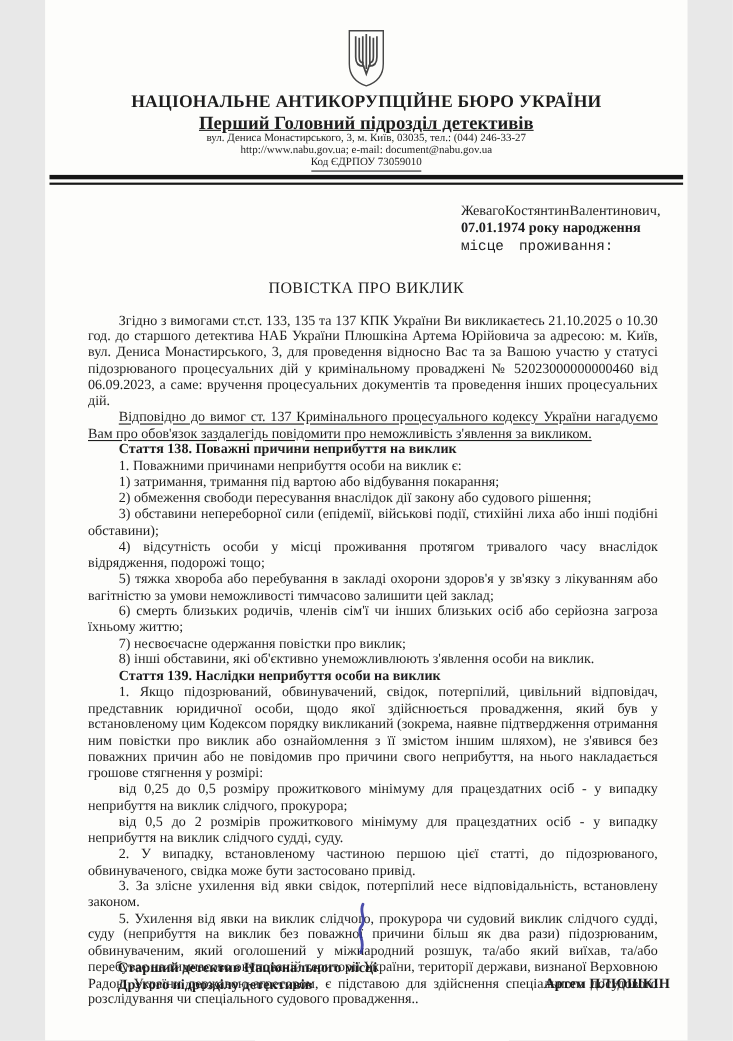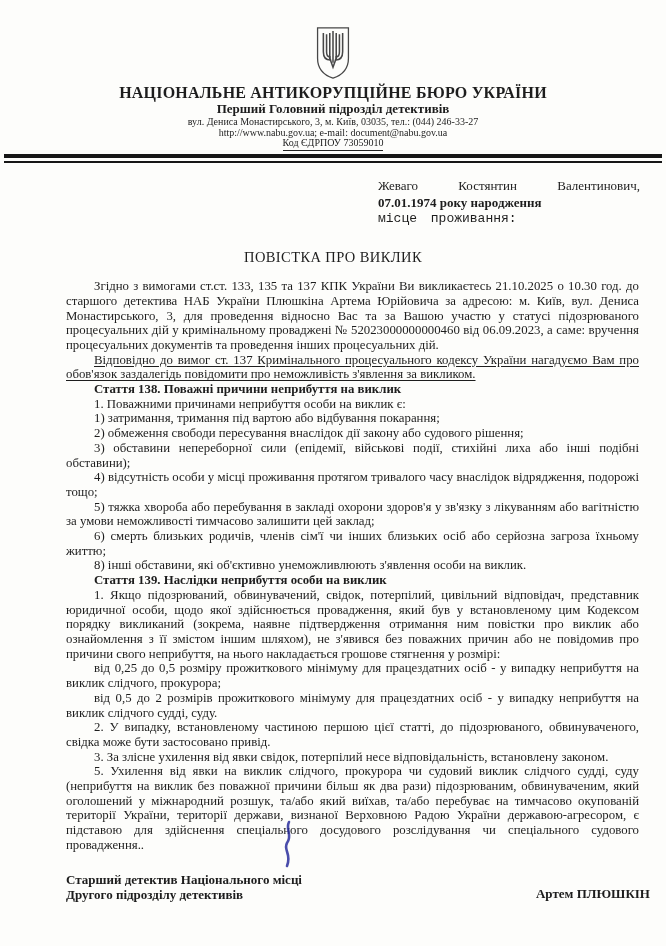--- a/index.html
+++ b/index.html
@@ -1,37 +1,37 @@
 <!DOCTYPE html>
 <html><head>
 <meta charset="utf-8">
 <style>
   html,body { margin:0; padding:0; background:#e8e8e8; }
   .page {
-    width:666px; height:946px; position:relative; margin:0 auto;
+    width:584px; height:946px; position:relative; margin:0 auto;
     background:#fdfdfb; color:#1d1d1d; overflow:hidden;
     font-family:"Liberation Serif","DejaVu Serif",serif;
   }
   
   .header { padding-top:26px; text-align:center; }
   .emblem { width:46px; height:54px; display:block; margin:0 auto 4px; }
   .org-name { font-size:16px; font-weight:700; letter-spacing:0.2px; line-height:1.12; }
-  .division { font-size:13px; font-weight:700; line-height:1.15; }
+  .division { font-size:17px; font-weight:700; line-height:1.15;text-decoration:underline; }
   .hdr-small { font-size:10px; line-height:1.08; }
   .edrpou { display:inline-block; border-bottom:1px solid #222; padding-bottom:1px; }
   .rule { margin:3px 4px 0 4px; height:3px; border-top:4px solid #161616; border-bottom:2px solid #161616; }
   
   .recipient { margin:15px 26px 0 378px; font-size:13px; line-height:1.28; }
   .recipient-name { display:flex; justify-content:space-between; font-weight:400; }
   .recipient-birth { font-weight:700; }
   .recipient-residence { word-spacing:6px;font-family:Liberation Mono, monospace; }
   
   .doc-title { margin-top:21px; text-align:center; font-size:14.5px; font-weight:400; letter-spacing:0.4px; }
   
-  .doc-body { margin:13px 27px 0 66px; font-size:12.8px; line-height:14.7px; text-align:justify; }
+  .doc-body { margin:13px 27px 0 39px; font-size:12.8px; line-height:14.7px; text-align:justify; }
   .para { margin:0; text-indent:28px; }
   .para.bold { font-weight:700; }
   .para.underline { text-decoration:underline; text-underline-offset:2px; }
   
   .footer { position:absolute; left:66px; right:16px; top:872px;
             display:flex; justify-content:space-between; align-items:flex-end;
             font-size:13px; font-weight:700; line-height:1.18; }
   .signer { font-size:13px; padding-bottom:1px; white-space:nowrap; }
   
   .pen-mark { position:absolute; left:281px; top:820px; width:16px; height:48px; opacity:0.85; }
@@ -77,20 +77,21 @@
       <p class="para ">Згідно з вимогами ст.ст. 133, 135 та 137 КПК України Ви викликаєтесь 21.10.2025 о 10.30 год. до старшого детектива НАБ України Плюшкіна Артема Юрійовича за адресою: м. Київ, вул. Дениса Монастирського, 3, для проведення відносно Вас та за Вашою участю у статусі підозрюваного процесуальних дій у кримінальному проваджені № 52023000000000460 від 06.09.2023, а саме: вручення процесуальних документів та проведення інших процесуальних дій.</p>
       <p class="para underline">Відповідно до вимог ст. 137 Кримінального процесуального кодексу України нагадуємо Вам про обов'язок заздалегідь повідомити про неможливість з'явлення за викликом.</p>
       <p class="para bold">Стаття 138. Поважні причини неприбуття на виклик</p>
       <p class="para ">1. Поважними причинами неприбуття особи на виклик є:</p>
       <p class="para ">1) затримання, тримання під вартою або відбування покарання;</p>
       <p class="para ">2) обмеження свободи пересування внаслідок дії закону або судового рішення;</p>
       <p class="para ">3) обставини непереборної сили (епідемії, військові події, стихійні лиха або інші подібні обставини);</p>
       <p class="para ">4) відсутність особи у місці проживання протягом тривалого часу внаслідок відрядження, подорожі тощо;</p>
       <p class="para ">5) тяжка хвороба або перебування в закладі охорони здоров'я у зв'язку з лікуванням або вагітністю за умови неможливості тимчасово залишити цей заклад;</p>
       <p class="para ">6) смерть близьких родичів, членів сім'ї чи інших близьких осіб або серйозна загроза їхньому життю;</p>
+      <p class="para ">7) несвоєчасне одержання повістки про виклик;</p>
       <p class="para ">8) інші обставини, які об'єктивно унеможливлюють з'явлення особи на виклик.</p>
       <p class="para bold">Стаття 139. Наслідки неприбуття особи на виклик</p>
       <p class="para ">1. Якщо підозрюваний, обвинувачений, свідок, потерпілий, цивільний відповідач, представник юридичної особи, щодо якої здійснюється провадження, який був у встановленому цим Кодексом порядку викликаний (зокрема, наявне підтвердження отримання ним повістки про виклик або ознайомлення з її змістом іншим шляхом), не з'явився без поважних причин або не повідомив про причини свого неприбуття, на нього накладається грошове стягнення у розмірі:</p>
       <p class="para ">від 0,25 до 0,5 розміру прожиткового мінімуму для працездатних осіб - у випадку неприбуття на виклик слідчого, прокурора;</p>
       <p class="para ">від 0,5 до 2 розмірів прожиткового мінімуму для працездатних осіб - у випадку неприбуття на виклик слідчого судді, суду.</p>
       <p class="para ">2. У випадку, встановленому частиною першою цієї статті, до підозрюваного, обвинуваченого, свідка може бути застосовано привід.</p>
       <p class="para ">3. За злісне ухилення від явки свідок, потерпілий несе відповідальність, встановлену законом.</p>
       <p class="para ">5. Ухилення від явки на виклик слідчого, прокурора чи судовий виклик слідчого судді, суду (неприбуття на виклик без поважної причини більш як два рази) підозрюваним, обвинуваченим, який оголошений у міжнародний розшук, та/або який виїхав, та/або перебуває на тимчасово окупованій території України, території держави, визнаної Верховною Радою України державою-агресором, є підставою для здійснення спеціального досудового розслідування чи спеціального судового провадження..</p>
     </div>
 

